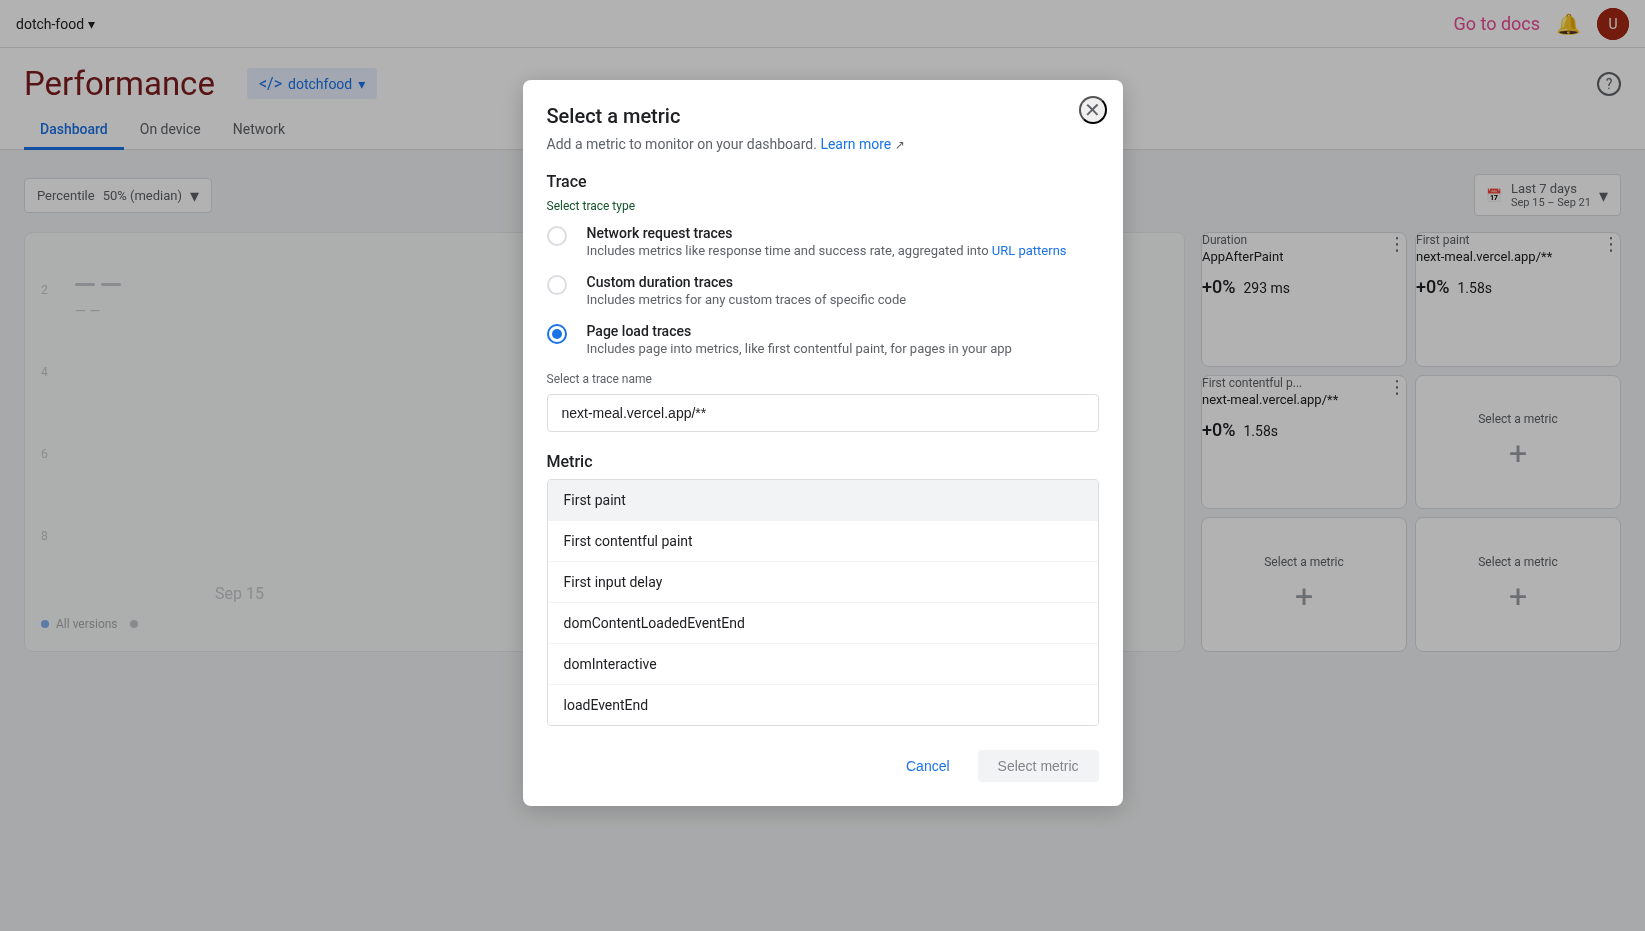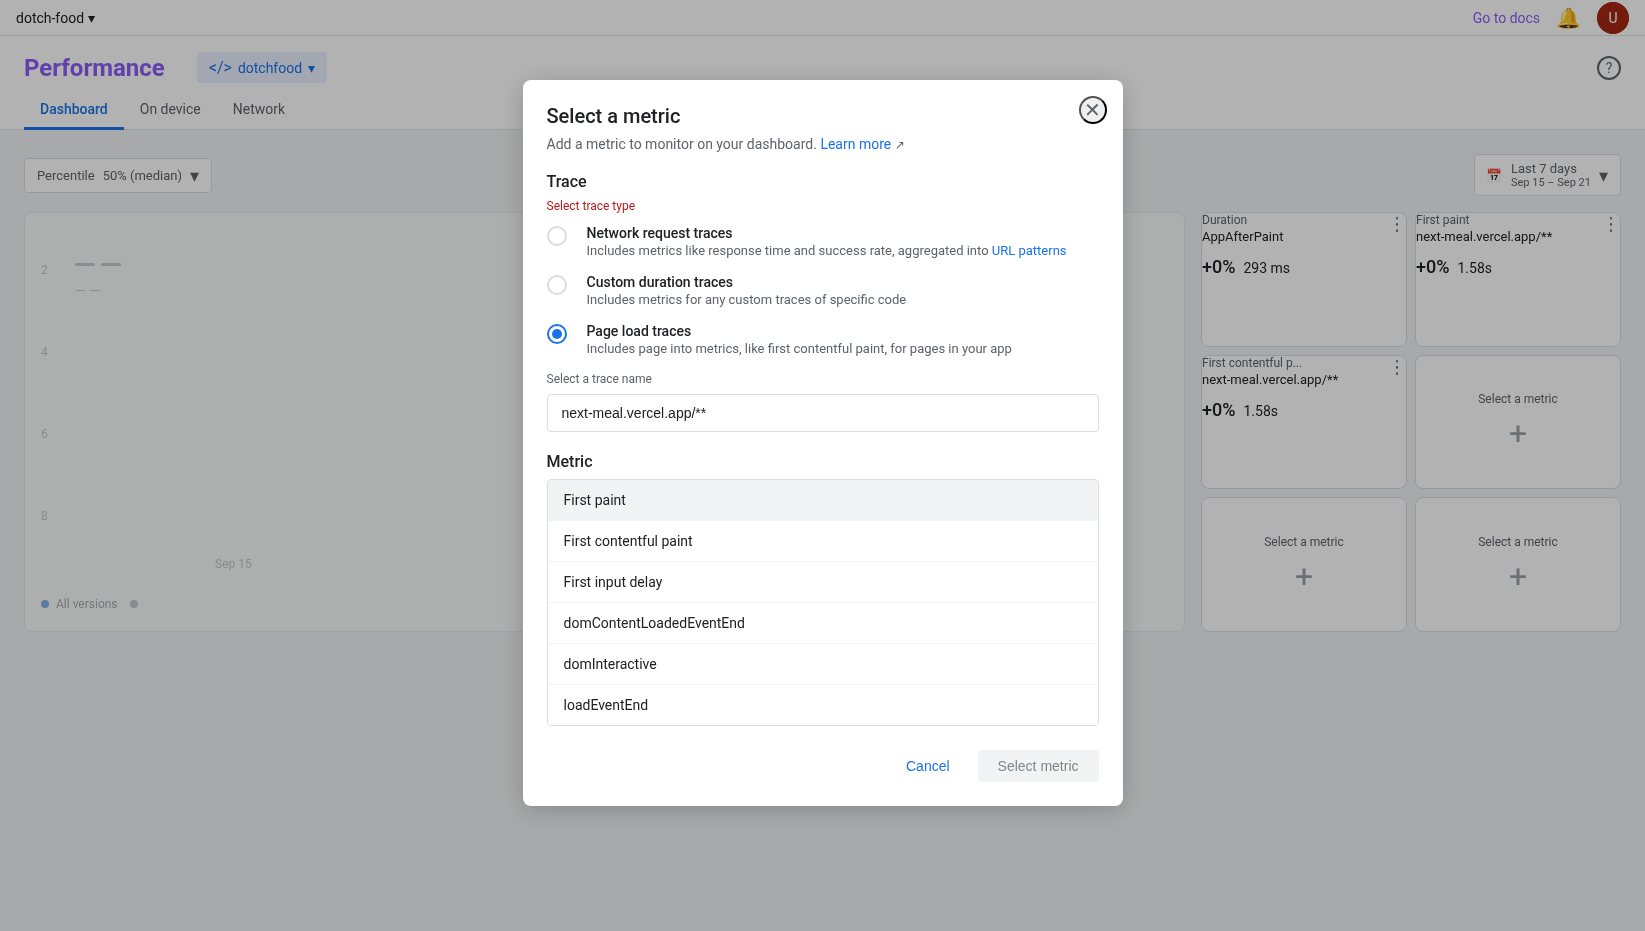--- a/index.html
+++ b/index.html
@@ -1,35 +1,35 @@
 <!DOCTYPE html>
 <html><head>
   <meta charset="utf-8">
   <style>
     * { box-sizing: border-box; margin: 0; padding: 0; }
     body { font-family: 'Google Sans', Roboto, Arial, sans-serif; background: #f1f3f4; color: #202124; font-size: 14px; }
 
     
     .topbar {
       display: flex; align-items: center; justify-content: space-between;
-      background: #fff; padding: 0 16px; height: 36px; border-bottom: 1px solid #e0e0e0;
+      background: #fff; padding: 0 16px; height: 48px; border-bottom: 1px solid #e0e0e0;
     }
     .topbar-left { display: flex; align-items: center; gap: 8px; }
     .app-dropdown { display: flex; align-items: center; gap: 4px; font-size: 14px; color: #202124; cursor: pointer; }
     .topbar-right { display: flex; align-items: center; gap: 16px; }
-    .go-to-docs-btn { font-size: 14px; color: #8b5cf6; cursor: pointer; text-decoration: none; }
+    .go-to-docs-btn { font-size: 18px; color: #ec4899; cursor: pointer; text-decoration: none; }
     .bell-icon { font-size: 20px; color: #5f6368; cursor: pointer; }
     .avatar { width: 32px; height: 32px; border-radius: 50%; background: #a52714; display: flex; align-items: center; justify-content: center; overflow: hidden; }
 
     
     .page-header {
       background: #fff; padding: 16px 24px 0 24px; border-bottom: 1px solid #e0e0e0;
     }
     .page-header-top { display: flex; align-items: center; justify-content: space-between; margin-bottom: 8px; }
-    .page-title { font-size: 24px; font-weight: 700; color: #8b5cf6; }
+    .page-title { font-size: 33px; font-weight: 400; color: #7f1d1d; }
     .project-badge {
       display: flex; align-items: center; gap: 6px; background: #e8f0fe; border-radius: 4px;
       padding: 6px 12px; font-size: 14px; color: #1a73e8; cursor: pointer; margin-left: 16px;
     }
     .project-badge .code-icon { font-size: 16px; }
     .help-icon { width: 24px; height: 24px; border-radius: 50%; border: 2px solid #5f6368; display: flex; align-items: center; justify-content: center; font-size: 14px; color: #5f6368; cursor: pointer; }
 
     
     .tabs { display: flex; gap: 0; }
     .tab {
@@ -74,21 +74,21 @@
     .metric-name { font-size: 13px; color: #202124; margin-top: 2px; }
     .metric-value { display: flex; align-items: baseline; gap: 8px; margin-top: 12px; }
     .metric-change { font-size: 18px; font-weight: 500; color: #202124; }
     .metric-ms { font-size: 14px; color: #202124; }
     .more-icon { color: #5f6368; font-size: 18px; cursor: pointer; }
     .plus-icon { font-size: 32px; color: #9aa0a6; }
 
     
     .chart-y-labels { position: absolute; left: 16px; top: 50px; display: flex; flex-direction: column-reverse; justify-content: space-between; height: 260px; }
     .chart-y-label { font-size: 12px; color: #9aa0a6; }
-    .chart-x-label { position: absolute; bottom: 60px; left: 190px; font-size: 12px; color: #9aa0a6; }
+    .chart-x-label { position: absolute; bottom: 48px; left: 190px; font-size: 16px; color: #9aa0a6; }
     .chart-legend { position: absolute; bottom: 20px; left: 16px; display: flex; gap: 12px; font-size: 12px; color: #5f6368; }
     .legend-dot { width: 8px; height: 8px; border-radius: 50%; background: #1a73e8; display: inline-block; margin-right: 4px; }
     .dash { width: 20px; height: 3px; background: #9aa0a6; border-radius: 2px; }
 
     
     .modal-backdrop {
       position: fixed; top: 0; left: 0; right: 0; bottom: 0;
       background: rgba(0,0,0,0.3); z-index: 100;
       display: flex; align-items: flex-start; justify-content: center; padding-top: 80px;
     }
@@ -99,21 +99,21 @@
     .modal-title { font-size: 20px; font-weight: 500; color: #202124; margin-bottom: 8px; }
     .modal-subtitle { font-size: 14px; color: #5f6368; margin-bottom: 20px; }
     .modal-subtitle a { color: #1a73e8; text-decoration: none; }
     .modal-close {
       position: absolute; top: 16px; right: 16px; width: 28px; height: 28px;
       display: flex; align-items: center; justify-content: center;
       cursor: pointer; color: #5f6368; font-size: 20px; border-radius: 50%;
     }
 
     .section-title { font-size: 16px; font-weight: 500; color: #202124; margin-bottom: 8px; }
-    .section-label { font-size: 12px; color: #b91c1c; margin-bottom: 12px; }
+    .section-label { font-size: 12px; color: #14532d; margin-bottom: 12px; }
 
     
     .radio-option { display: flex; align-items: flex-start; gap: 20px; margin-bottom: 16px; cursor: pointer; }
     .radio-circle {
       width: 20px; height: 20px; border-radius: 50%; border: 2px solid #dadce0;
       display: flex; align-items: center; justify-content: center; flex-shrink: 0; margin-top: 1px;
     }
     .radio-circle.selected { border-color: #1a73e8; }
     .radio-circle.selected::after { content: ''; width: 10px; height: 10px; border-radius: 50%; background: #1a73e8; }
     .radio-label { font-size: 14px; font-weight: 500; color: #202124; }

